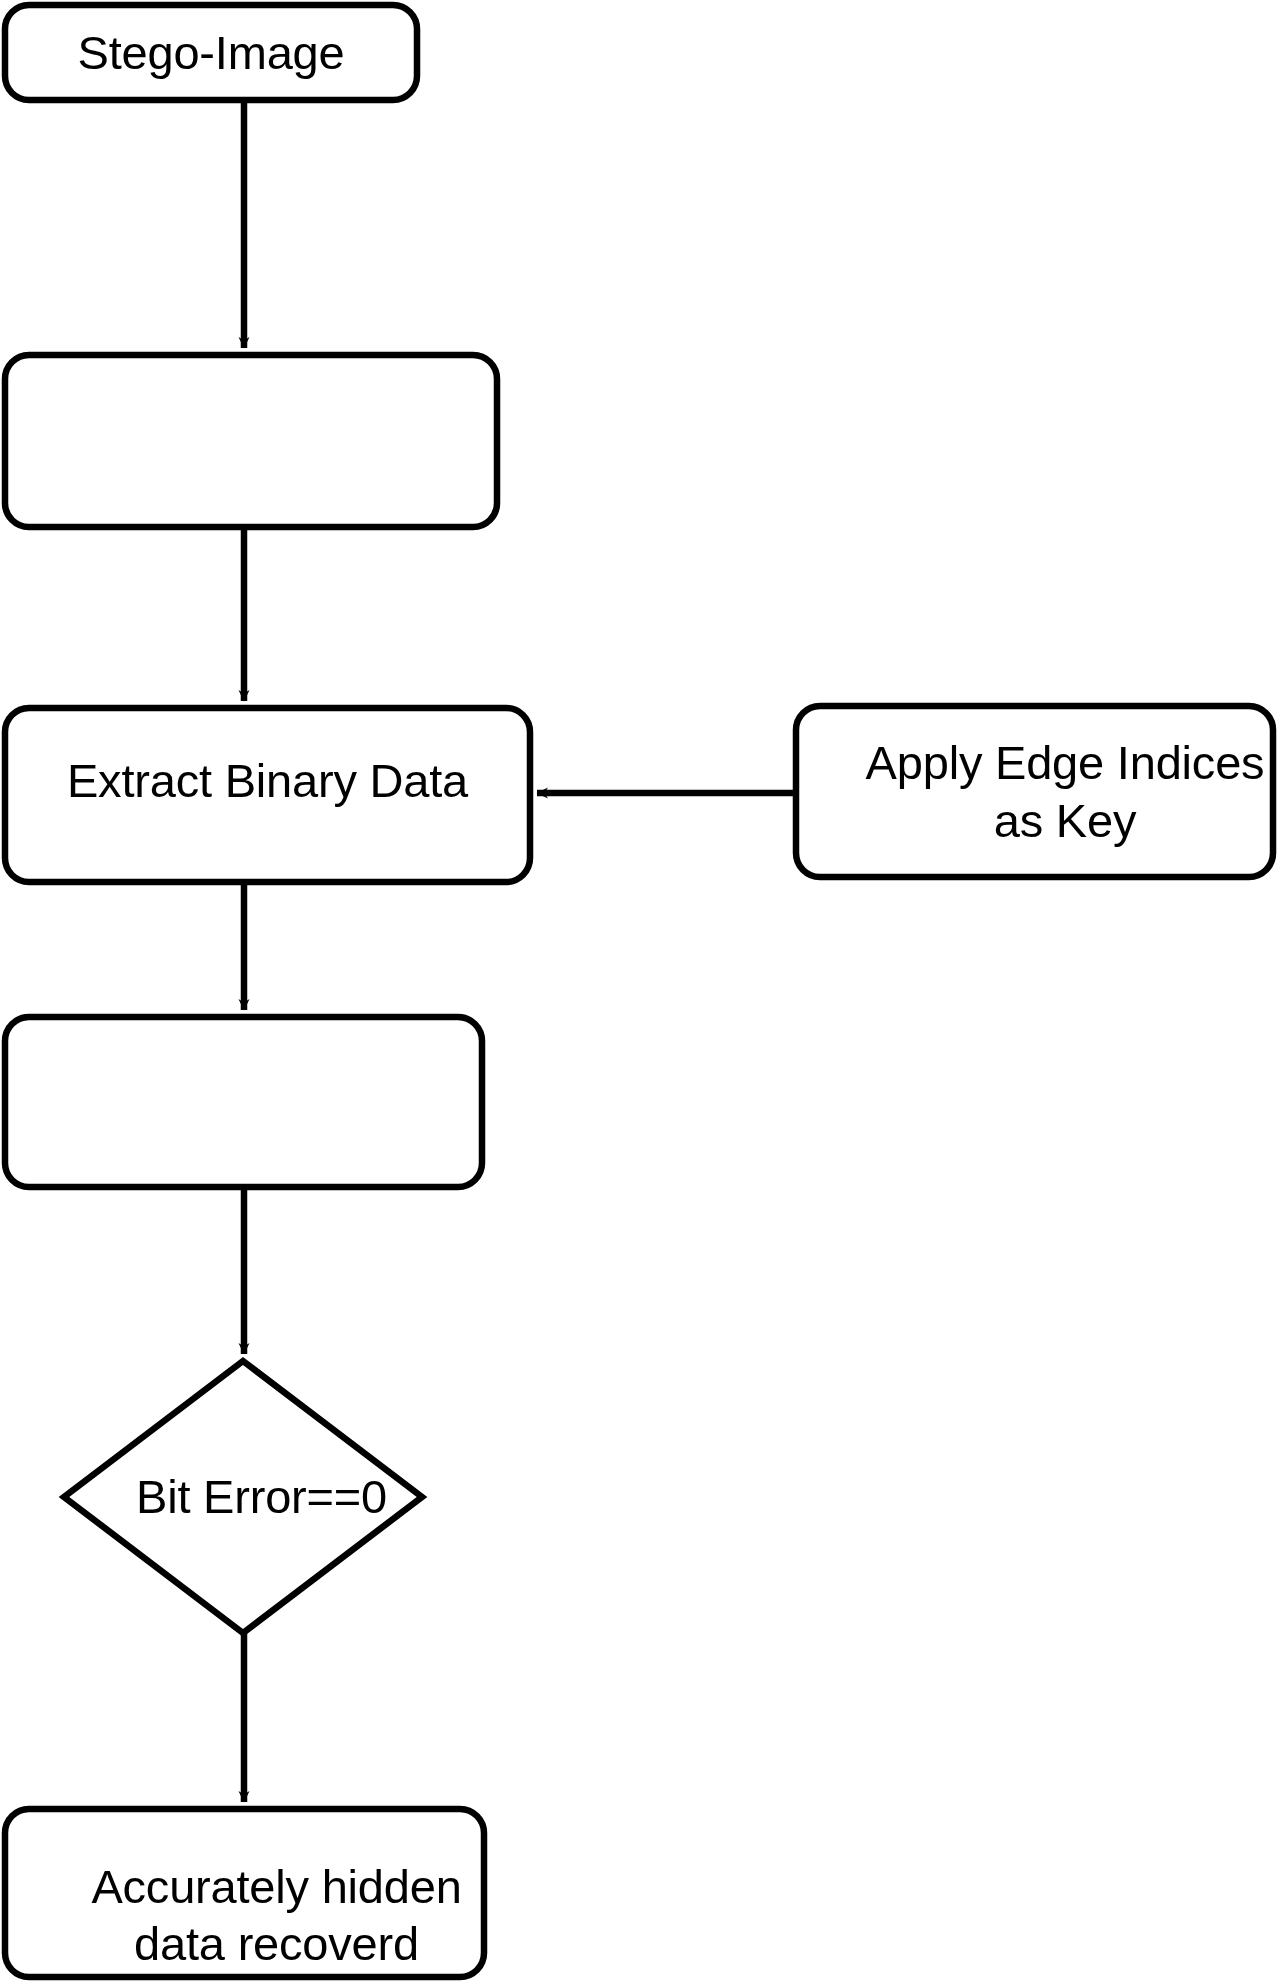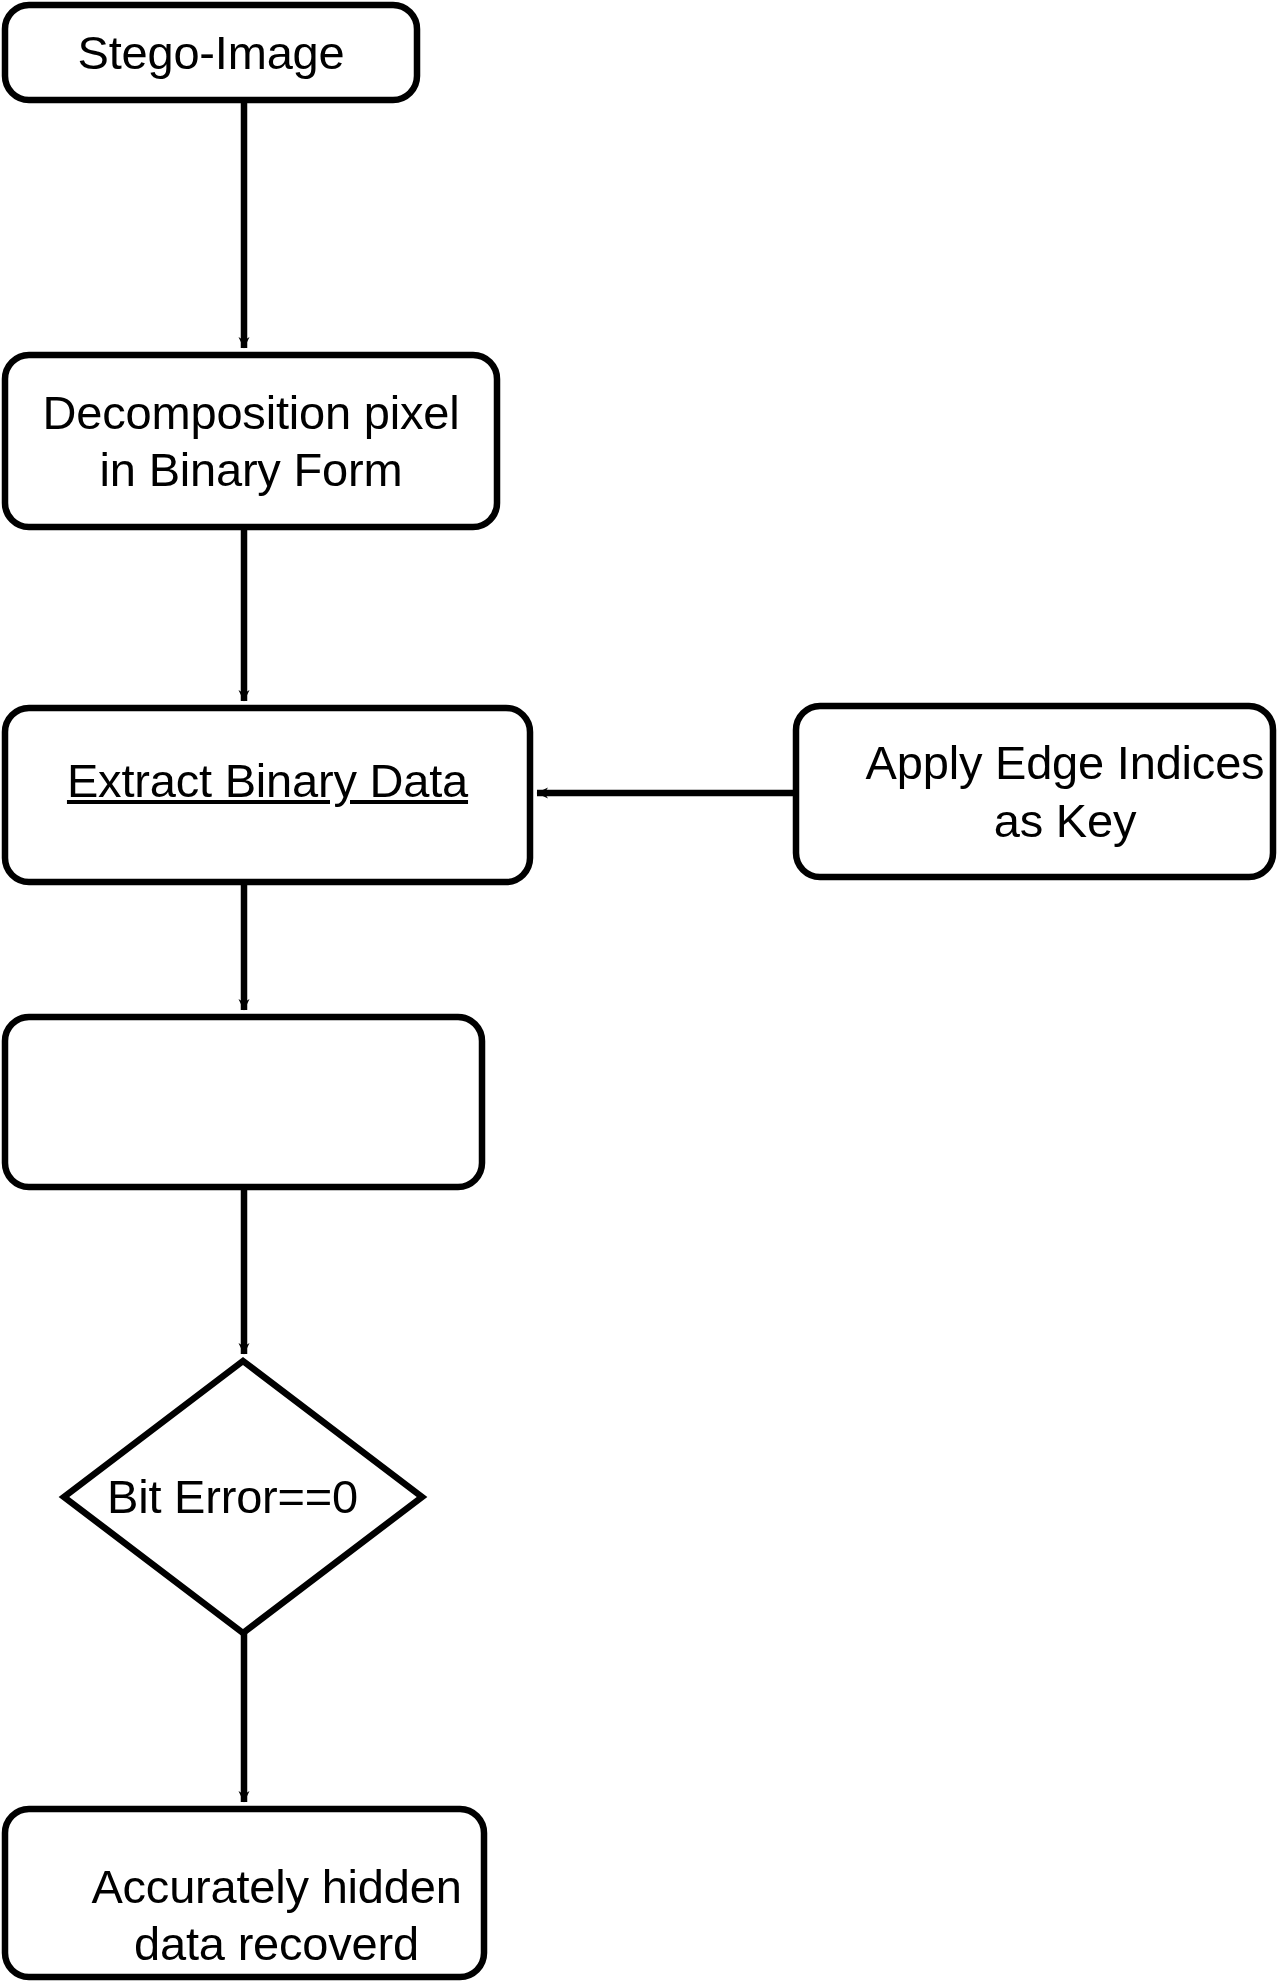--- a/index.html
+++ b/index.html
@@ -33,24 +33,24 @@
     color: #000000;
     font-family: "Liberation Sans", sans-serif;
     font-size: 47px;
     line-height: 1.22;
     white-space: pre-line;
     pointer-events: none;
     letter-spacing: -0.2px;
   }
   .label-box1 { left: 2px;   top: 2px;    width: 418px; height: 101px; }
   .label-box2 { left: 2px;   top: 352px;  width: 498px; height: 178px; }
-  .label-box3 { left: 2px;   top: 705px;  width: 531px; height: 152px; text-decoration: underline; }
+  .label-box3 { left: 2px;   top: 705px;  width: 531px; height: 152px; }
   .label-key  { left: 793px; top: 703px;  width: 544px; height: 177px; }
   .label-box4 { left: 2px;   top: 1014px; width: 483px; height: 176px; }
-  .label-dec  { left: 51px;  top: 1440px; width: 363px; height: 114px; }
+  .label-dec  { left: 80px;  top: 1440px; width: 363px; height: 114px; }
   .label-box5 { left: 2px;   top: 1806px; width: 485px; height: 218px; margin-left: 32px; }
 </style>
 </head>
 <body>
 
 <div id="flowchart-root">
 
   <svg id="flow-svg" viewBox="0 0 1280 1985">
     <defs>
       <marker id="arrowhead" markerWidth="15" markerHeight="15" refX="11.5" refY="6" orient="auto" markerUnits="userSpaceOnUse">
@@ -80,22 +80,20 @@
 
     <line x1="244" y1="885" x2="244" y2="1010" stroke="#000000" stroke-width="6.5" marker-end="url(#arrowhead)"></line>
 
     <line x1="244" y1="1190" x2="244" y2="1354" stroke="#000000" stroke-width="6.5" marker-end="url(#arrowhead)"></line>
 
     <line x1="244" y1="1633" x2="244" y2="1802" stroke="#000000" stroke-width="6.5" marker-end="url(#arrowhead)"></line>
   </svg>
 
   <div class="node-label label-box1">Stego-Image</div>
 
-  <div class="node-label label-box2">Decomposition pixel
-in Binary Form</div>
 
   <div class="node-label label-box3">Extract Binary Data</div>
 
   <div class="node-label label-key">Apply Edge Indices
 as Key</div>
 
 
   <div class="node-label label-dec">Bit Error==0</div>
 
   <div class="node-label label-box5">Accurately hidden

